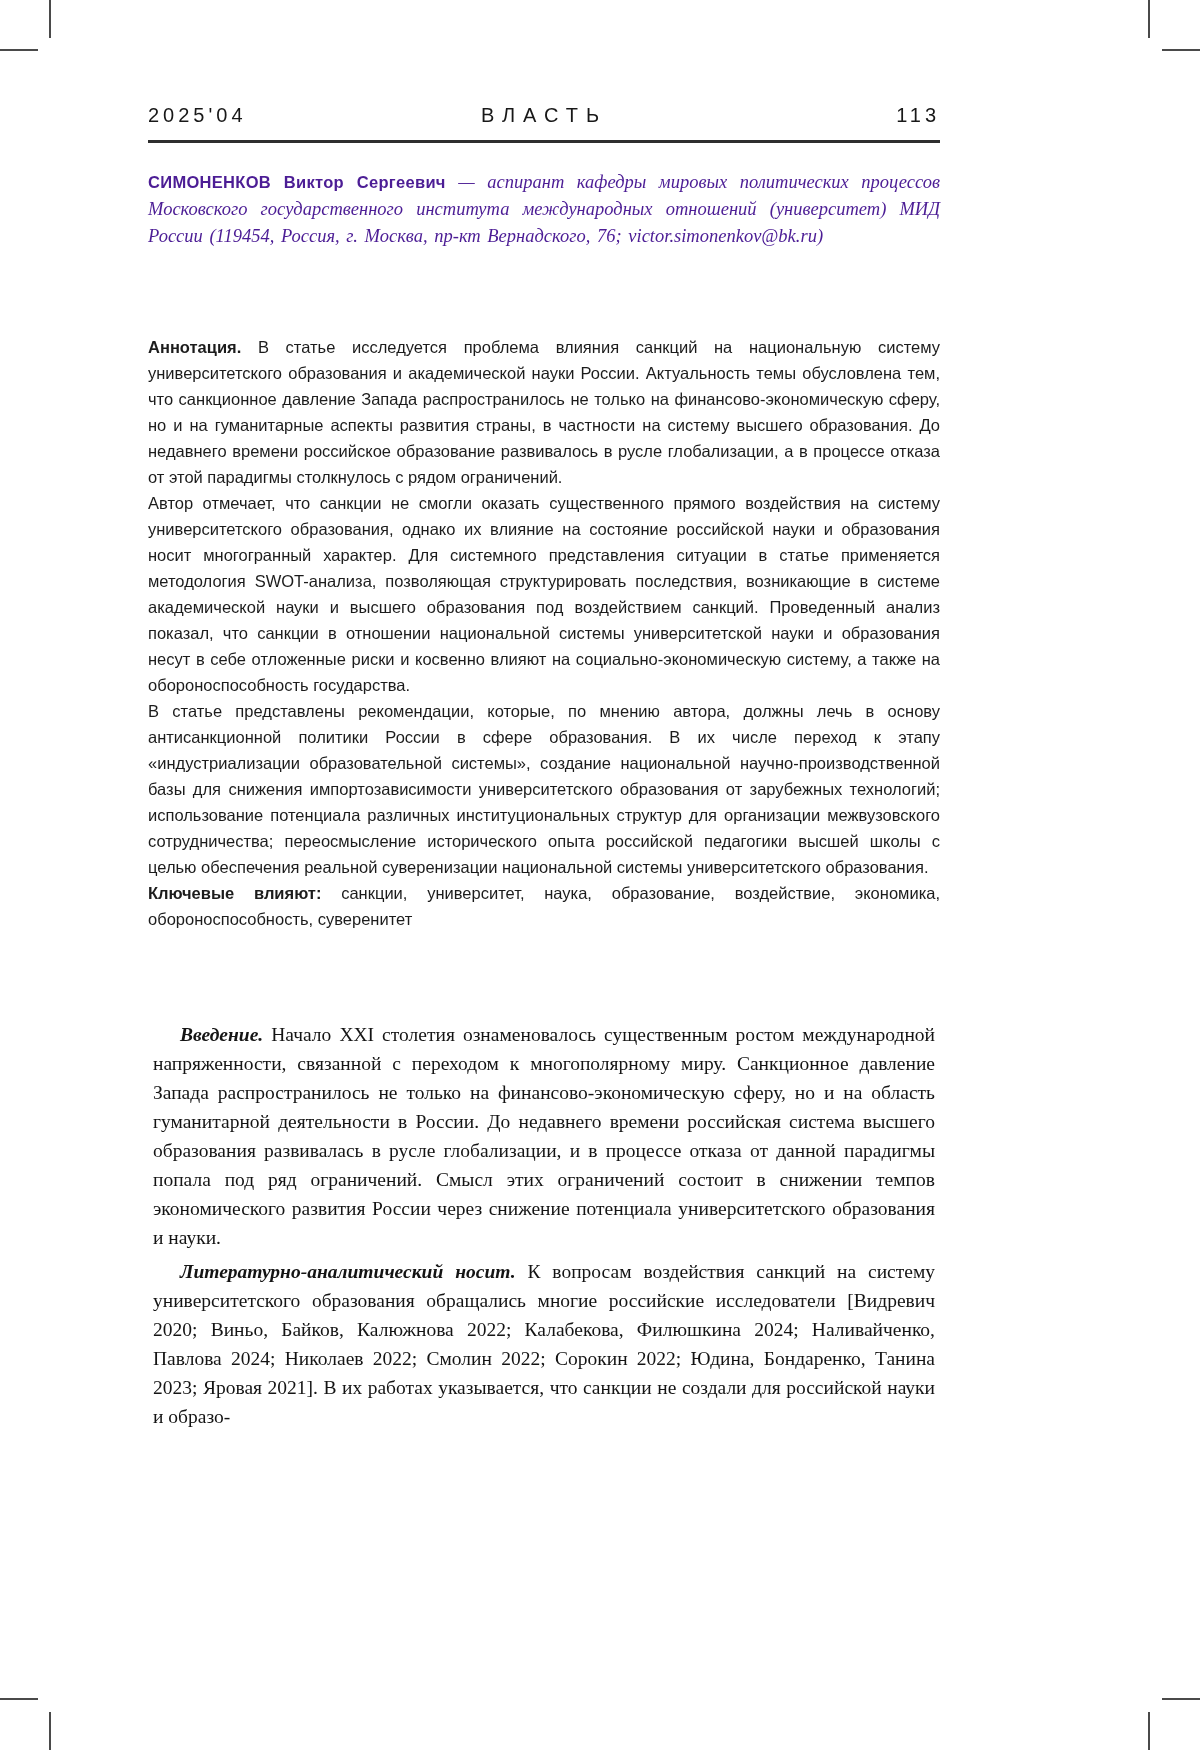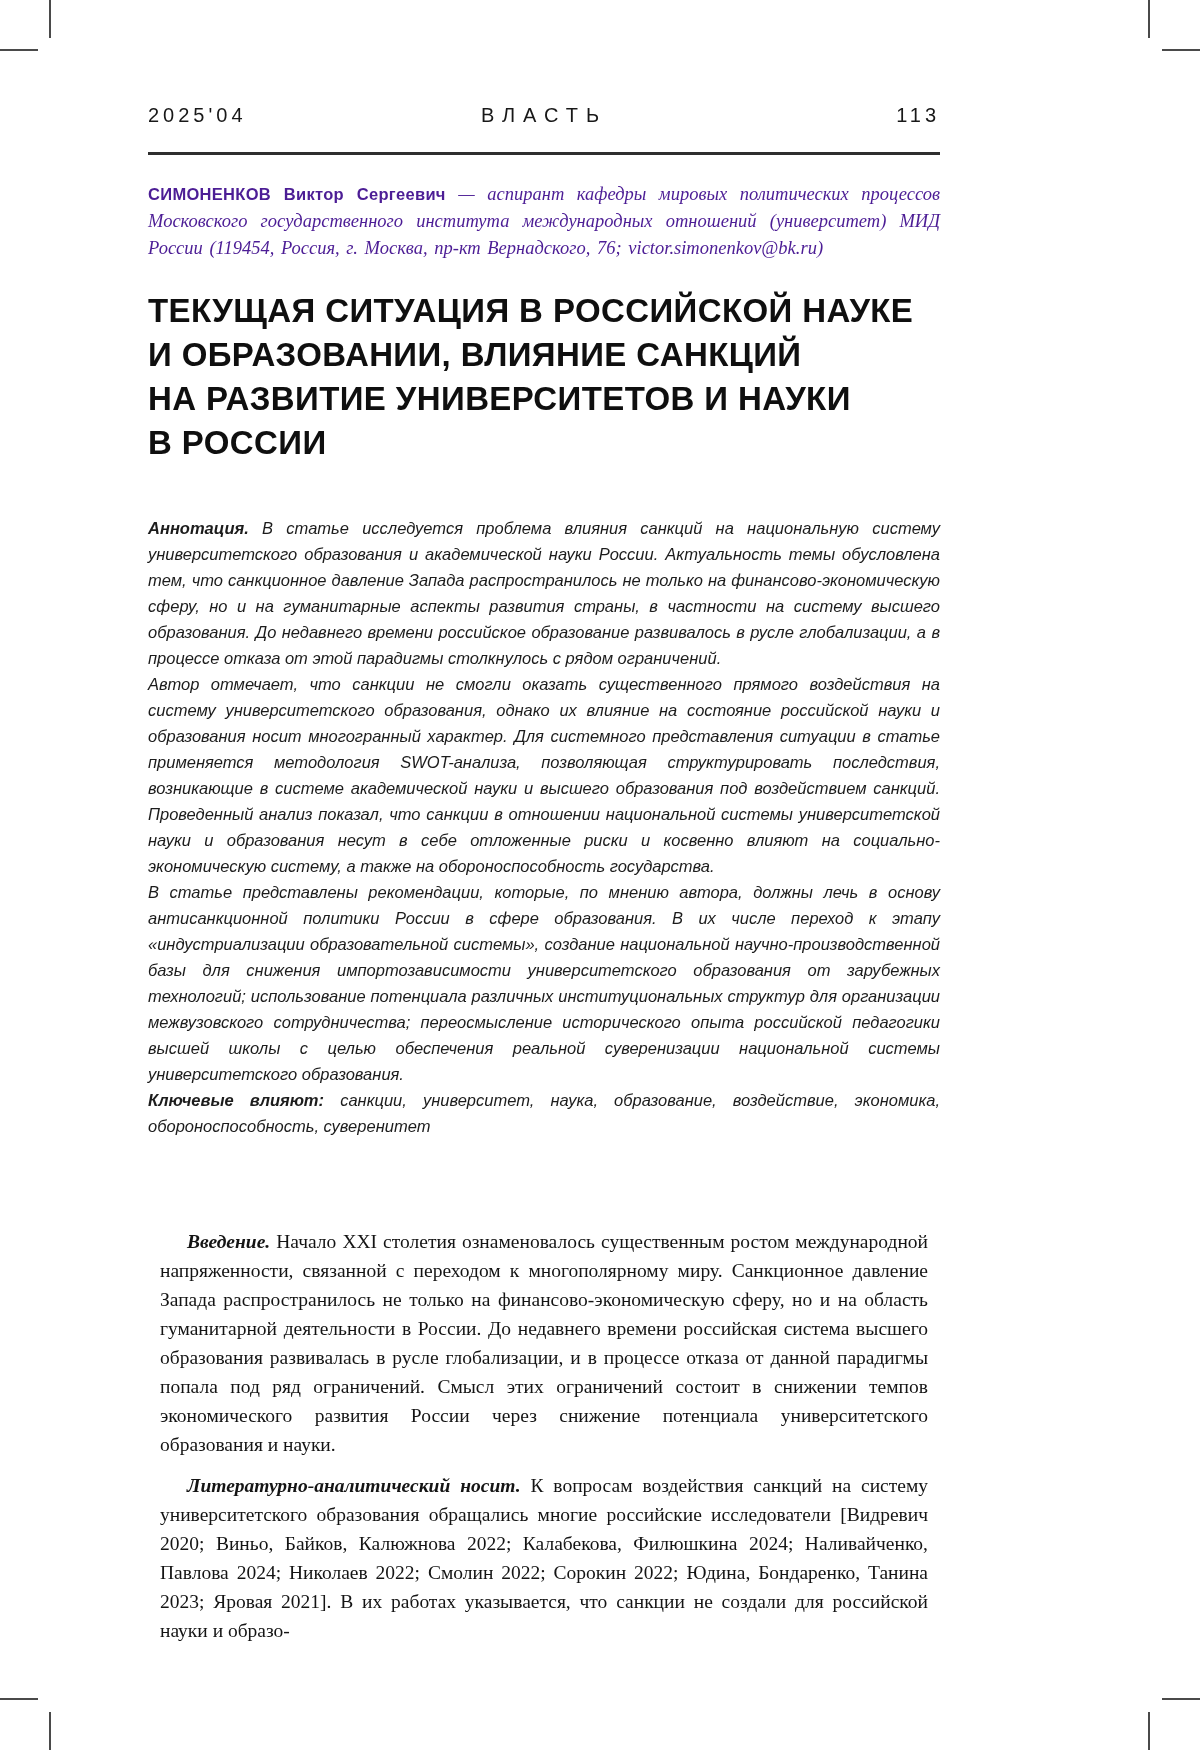--- a/index.html
+++ b/index.html
@@ -12,21 +12,21 @@
   
   .crop { position: absolute; background: #4a4a4a; }
   .crop.v { width: 2px;  height: 38px; }
   .crop.h { width: 38px; height: 2px;  }
 
   .content { position: absolute; left: 148px; top: 0; width: 792px; }
 
   
   .running-head {
     display: flex; align-items: baseline;
-    margin-top: 104px; padding-bottom: 25px;
+    margin-top: 104px; padding-bottom: 13px;
     border-bottom: 3px solid #2e2e2e;
     font-family: "Liberation Sans", sans-serif;
     font-size: 20px; color: #181818;
   }
   .rh-issue   { flex: 1; text-align: left;  letter-spacing: 4px; }
   .rh-journal { flex: 0; letter-spacing: 8px; }
   .rh-page    { flex: 1; text-align: right; letter-spacing: 4px; }
 
   
   .author {
@@ -45,36 +45,36 @@
   .title {
     margin: 27px 0 0;
     font-family: "Liberation Sans", sans-serif;
     font-weight: bold; font-size: 33px; line-height: 44px;
     letter-spacing: .4px; color: #0f0f0f;
   }
   .title .tl { display: block; }
 
   
   .abstract {
-    margin-top: 50px;
+    margin-top: 84px;
     font-family: "Liberation Sans", sans-serif;
-    font-style: italic; font-size: 16.5px; line-height: 26px;
+    font-size: 16.5px; line-height: 26px;
     text-align: justify; color: #1c1c1c;
   }
   .abstract p { margin: 0; }
   .ab-label { font-weight: bold; }
 
   
   .body-text {
     margin-top: 88px;
     font-family: "Liberation Serif", serif;
     font-size: 19.5px; line-height: 29px;
     text-align: justify; color: #141414;
   }
-  .body-p { margin: 12px; text-indent: 27px; }
+  .body-p { margin: 5px; text-indent: 27px; }
   .lead { font-weight: bold; font-style: italic; }
 </style>
 </head>
 <body>
 
 <div class="crop v" style="left:49px;   top:0;"></div>
 <div class="crop h" style="left:0;      top:49px;"></div>
 <div class="crop v" style="left:1148px; top:0;"></div>
 <div class="crop h" style="left:1162px; top:49px;"></div>
 <div class="crop h" style="left:0;      top:1698px;"></div>
@@ -88,26 +88,20 @@
     <span class="rh-issue">2025'04</span>
     <span class="rh-journal">ВЛАСТЬ</span>
     <span class="rh-page">113</span>
   </header>
 
   <p class="author">
     <span class="author-name">СИМОНЕНКОВ Виктор Сергеевич</span>
     <span class="author-affil">— аспирант кафедры мировых политических процессов Московского государственного института международных отношений (университет) МИД России (119454, Россия, г. Москва, пр-кт Вернадского, 76; victor.simonenkov@bk.ru)</span>
   </p>
 
-  <h1 class="title">
-    <span class="tl">ТЕКУЩАЯ СИТУАЦИЯ В РОССИЙСКОЙ НАУКЕ</span>
-    <span class="tl">И ОБРАЗОВАНИИ, ВЛИЯНИЕ САНКЦИЙ</span>
-    <span class="tl">НА РАЗВИТИЕ УНИВЕРСИТЕТОВ И НАУКИ</span>
-    <span class="tl">В РОССИИ</span>
-  </h1>
 
   <section class="abstract">
     <p>
       <span class="ab-label">Аннотация.</span>
       <span>В статье исследуется проблема влияния санкций на национальную систему университетского образования и академической науки России. Актуальность темы обусловлена тем, что санкционное давление Запада распространилось не только на финансово-экономическую сферу, но и на гуманитарные аспекты развития страны, в частности на систему высшего образования. До недавнего времени российское образование развивалось в русле глобализации, а в процессе отказа от этой парадигмы столкнулось с рядом ограничений.</span>
     </p>
     <p>Автор отмечает, что санкции не смогли оказать существенного прямого воздействия на систему университетского образования, однако их влияние на состояние российской науки и образования носит многогранный характер. Для системного представления ситуации в статье применяется методология SWOT-анализа, позволяющая структурировать последствия, возникающие в системе академической науки и высшего образования под воздействием санкций. Проведенный анализ показал, что санкции в отношении национальной системы университетской науки и образования несут в себе отложенные риски и косвенно влияют на социально-экономическую систему, а также на обороноспособность государства.</p>
     <p>В статье представлены рекомендации, которые, по мнению автора, должны лечь в основу антисанкционной политики России в сфере образования. В их числе переход к этапу «индустриализации образовательной системы», создание национальной научно-производственной базы для снижения импортозависимости университетского образования от зарубежных технологий; использование потенциала различных институциональных структур для организации межвузовского сотрудничества; переосмысление исторического опыта российской педагогики высшей школы с целью обеспечения реальной суверенизации национальной системы университетского образования.</p>
     <p>
       <span class="ab-label">Ключевые влияют:</span>

